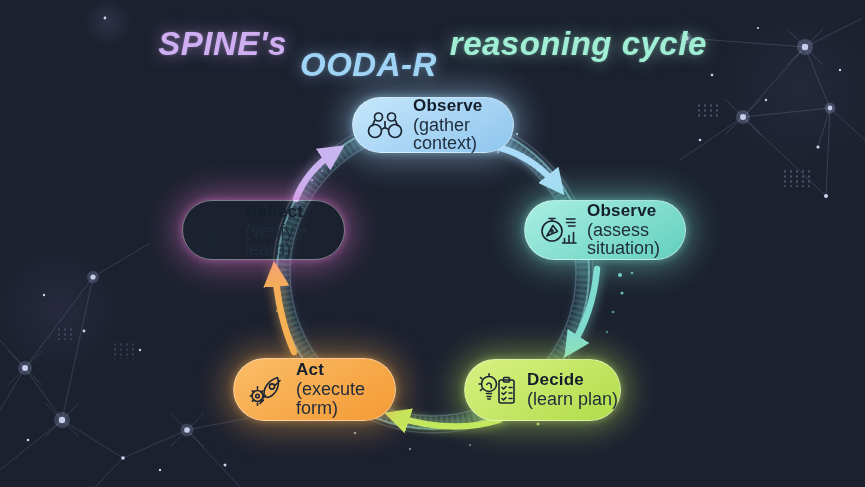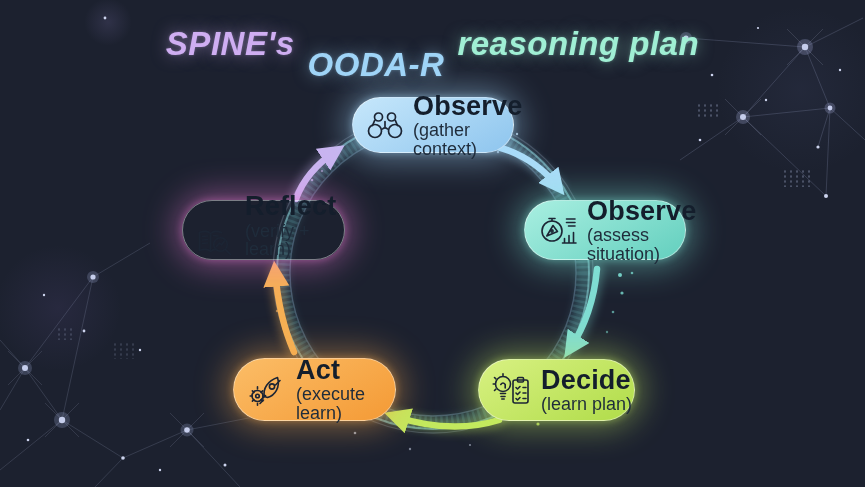--- a/index.html
+++ b/index.html
@@ -18,21 +18,21 @@
     display:flex; justify-content:center; gap:13px;
     font-size:33px; font-weight:800; font-style:italic; letter-spacing:.5px;
   }
   .pill{
     position:absolute; z-index:4; display:flex; align-items:center;
     gap:9px; padding-left:13px; box-sizing:border-box;
     border-radius:32px; border:1.5px solid rgba(255,255,255,.42);
   }
   .pill .icon{flex:0 0 auto; display:flex; align-items:center;}
   .pill .txt{display:flex; flex-direction:column; line-height:1.04;}
-  .pill .label{font-size:27px; font-weight:800; color:#141e2c; letter-spacing:.2px;}
+  .pill .label{font-size:17px; font-weight:800; color:#141e2c; letter-spacing:.2px;}
   .pill .sub{font-size:18px; color:#1f2c3b; margin-top:1px;}
   .dotgrid{
     position:absolute; z-index:2; opacity:.5;
     background-image:radial-gradient(circle, rgba(170,182,215,.65) 1px, transparent 1.3px);
     background-size:6px 5px;
   }
 </style>
 </head>
 <body>
 
@@ -158,21 +158,21 @@
       <path d="M 486 144 Q 531 153 558 187" stroke-width="6.5" marker-end="url(#ah1)" stroke="#aadcf8"></path>
       <path d="M 597 269 Q 593 314 570 349" stroke-width="6.5" marker-end="url(#ah2)" stroke="#7fdcd2"></path>
       <path d="M 499 420 Q 451 435 394 416" stroke-width="6.5" marker-end="url(#ah3)" stroke="#c3e95e"></path>
       <path d="M 294 352 Q 279 318 275 271" stroke-width="6.5" marker-end="url(#ah4)" stroke="#f6b054"></path>
     </g>
   </svg>
 
   <div class="title">
     <span style="color: rgb(207, 174, 242); text-shadow: rgba(207, 174, 242, 0.533) 0px 0px 16px, rgba(207, 174, 242, 0.333) 0px 0px 3px;">SPINE's</span>
     <span style="color: rgb(159, 212, 247); text-shadow: rgba(159, 212, 247, 0.533) 0px 0px 16px, rgba(159, 212, 247, 0.333) 0px 0px 3px; margin-top: 21px;">OODA-R</span>
-    <span style="color: rgb(160, 239, 212); text-shadow: rgba(160, 239, 212, 0.533) 0px 0px 16px, rgba(160, 239, 212, 0.333) 0px 0px 3px;">reasoning plan</span>
+    <span style="color: rgb(160, 239, 212); text-shadow: rgba(160, 239, 212, 0.533) 0px 0px 16px, rgba(160, 239, 212, 0.333) 0px 0px 3px;">reasoning cycle</span>
   </div>
 
   <div class="pill" style="left: 352px; top: 97px; width: 162px; height: 56px; background: linear-gradient(150deg, rgb(198, 231, 251), rgb(142, 197, 238)); box-shadow: rgba(169, 220, 255, 0.44) 0px 0px 32px 7px, rgba(169, 220, 255, 0.35) 0px 0px 7px 1px;">
     <span class="icon">
       <svg width="38" height="30" viewBox="0 0 38 30" fill="none" stroke="#1c2534" stroke-width="1.7" stroke-linecap="round" stroke-linejoin="round">
         <circle cx="9" cy="21" r="6.5"></circle>
           <circle cx="29" cy="21" r="6.5"></circle>
         <circle cx="12.5" cy="7" r="4"></circle>
           <circle cx="25.5" cy="7" r="4"></circle>
         <path d="M8.7 10.3 L6.5 15.5 M29.3 10.3 L31.5 15.5 M16.5 19 Q19 16.5 21.5 19 M19 17.5 V11.5"></path>
@@ -194,21 +194,21 @@
         <path d="M26.5 30 V25.5 M31 30 V22.5 M35.5 30 V19.5 M24.5 30 H38"></path>
         <path d="M28.5 6 H37 M28.5 9.5 H37 M30.5 13 H37"></path>
       </svg>
     </span>
     <span class="txt">
       <span class="label">Observe</span>
       <span class="sub">(assess situation)</span>
     </span>
   </div>
 
-  <div class="pill" style="left: 478px; top: 359px; width: 157px; height: 62px; background: linear-gradient(150deg, rgb(216, 241, 130), rgb(176, 220, 73)); box-shadow: rgba(198, 236, 98, 0.44) 0px 0px 32px 7px, rgba(198, 236, 98, 0.35) 0px 0px 7px 1px;">
+  <div class="pill" style="left: 464px; top: 359px; width: 157px; height: 62px; background: linear-gradient(150deg, rgb(216, 241, 130), rgb(176, 220, 73)); box-shadow: rgba(198, 236, 98, 0.44) 0px 0px 32px 7px, rgba(198, 236, 98, 0.35) 0px 0px 7px 1px;">
     <span class="icon">
       <svg width="40" height="34" viewBox="0 0 40 34" fill="none" stroke="#1c2534" stroke-width="1.6" stroke-linecap="round" stroke-linejoin="round">
         <circle cx="11" cy="11" r="7.5"></circle>
         <path d="M8.8 11.5 Q11 8.5 13.2 11.5 M13.2 11.5 V15"></path>
         <path d="M8.5 20.5 H13.5 M9 23.5 H13 M9.8 26 H12.2"></path>
         <path d="M1.2 11 H3 M2.5 4.5 L3.9 5.8 M2.5 17.5 L3.9 16.2 M11 0.8 V2.4"></path>
         <rect x="21" y="7" width="15" height="23" rx="2"></rect>
         <rect x="25.5" y="4.5" width="6" height="4.5" rx="1"></rect>
         <path d="M24 14.5 l1.5 1.5 l2.5 -2.5 M31 14.5 h3 M24 20 l1.5 1.5 l2.5 -2.5 M31 20 h3 M24 25.5 l1.5 1.5 l2.5 -2.5 M31 25.5 h3"></path>
       </svg>
@@ -225,21 +225,21 @@
         <circle cx="10.5" cy="23" r="5.5"></circle>
           <circle cx="10.5" cy="23" r="1.8"></circle>
         <path d="M10.5 16 V13.8 M10.5 30.2 V32.2 M3.2 23 H5.3 M15.7 23 H17.8 M5.4 17.9 L6.9 19.4 M14.1 26.6 L15.6 28.1 M5.4 28.1 L6.9 26.6 M14.1 19.4 L15.6 17.9"></path>
         <path d="M17.5 23.5 C15.5 16 21 7.5 30.5 4.5 C33.5 14 28 22.5 20.5 24.5 Z"></path>
         <circle cx="25" cy="13.5" r="2.6"></circle>
         <path d="M18.5 22.5 L13.8 27.2 M28.5 12 L33 7.5 M16.5 27 L13 30.5"></path>
       </svg>
     </span>
     <span class="txt">
       <span class="label">Act</span>
-      <span class="sub">(execute learn)</span>
+      <span class="sub">(execute form)</span>
     </span>
   </div>
 
   <div class="pill" style="left: 182px; top: 200px; width: 163px; height: 60px; box-shadow: rgba(240, 122, 214, 0.44) 0px 0px 32px 7px, rgba(240, 122, 214, 0.35) 0px 0px 7px 1px; align-items: flex-end;">
     <span class="icon">
       <svg width="40" height="32" viewBox="0 0 40 32" fill="none" stroke="#1c2534" stroke-width="1.6" stroke-linecap="round" stroke-linejoin="round">
         <path d="M3.5 5.5 C8 3.8 12.5 4.5 14.5 6.5 V24.5 C12.5 22.5 8 21.8 3.5 23.5 Z"></path>
         <path d="M25.5 5.5 C21 3.8 16.5 4.5 14.5 6.5 M14.5 24.5 C16 23 18.5 22.3 21 22.4"></path>
         <path d="M6.5 9.5 L11.5 9 M6.5 13 L11.5 12.5 M6.5 16.5 L11.5 16 M17.5 8.5 L22 9"></path>
         <circle cx="24.5" cy="17.5" r="6.8"></circle>

